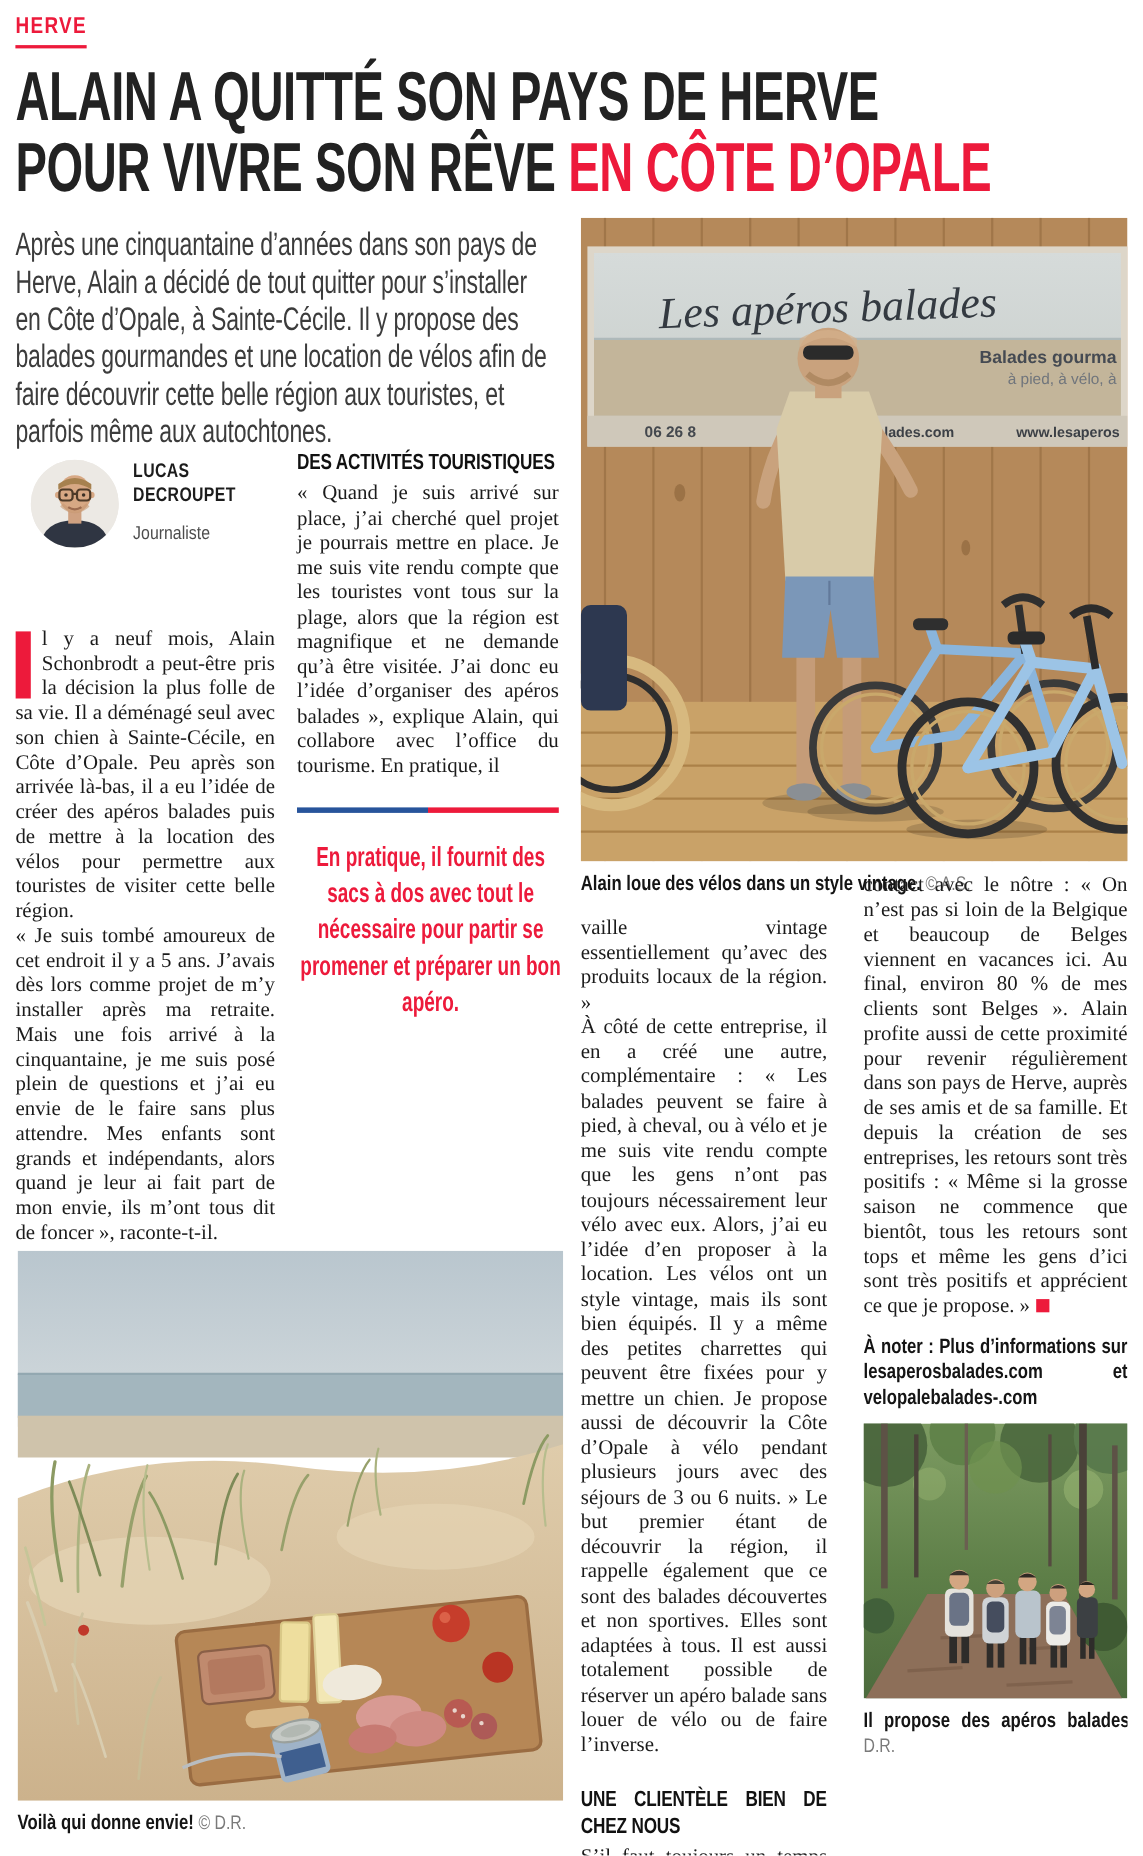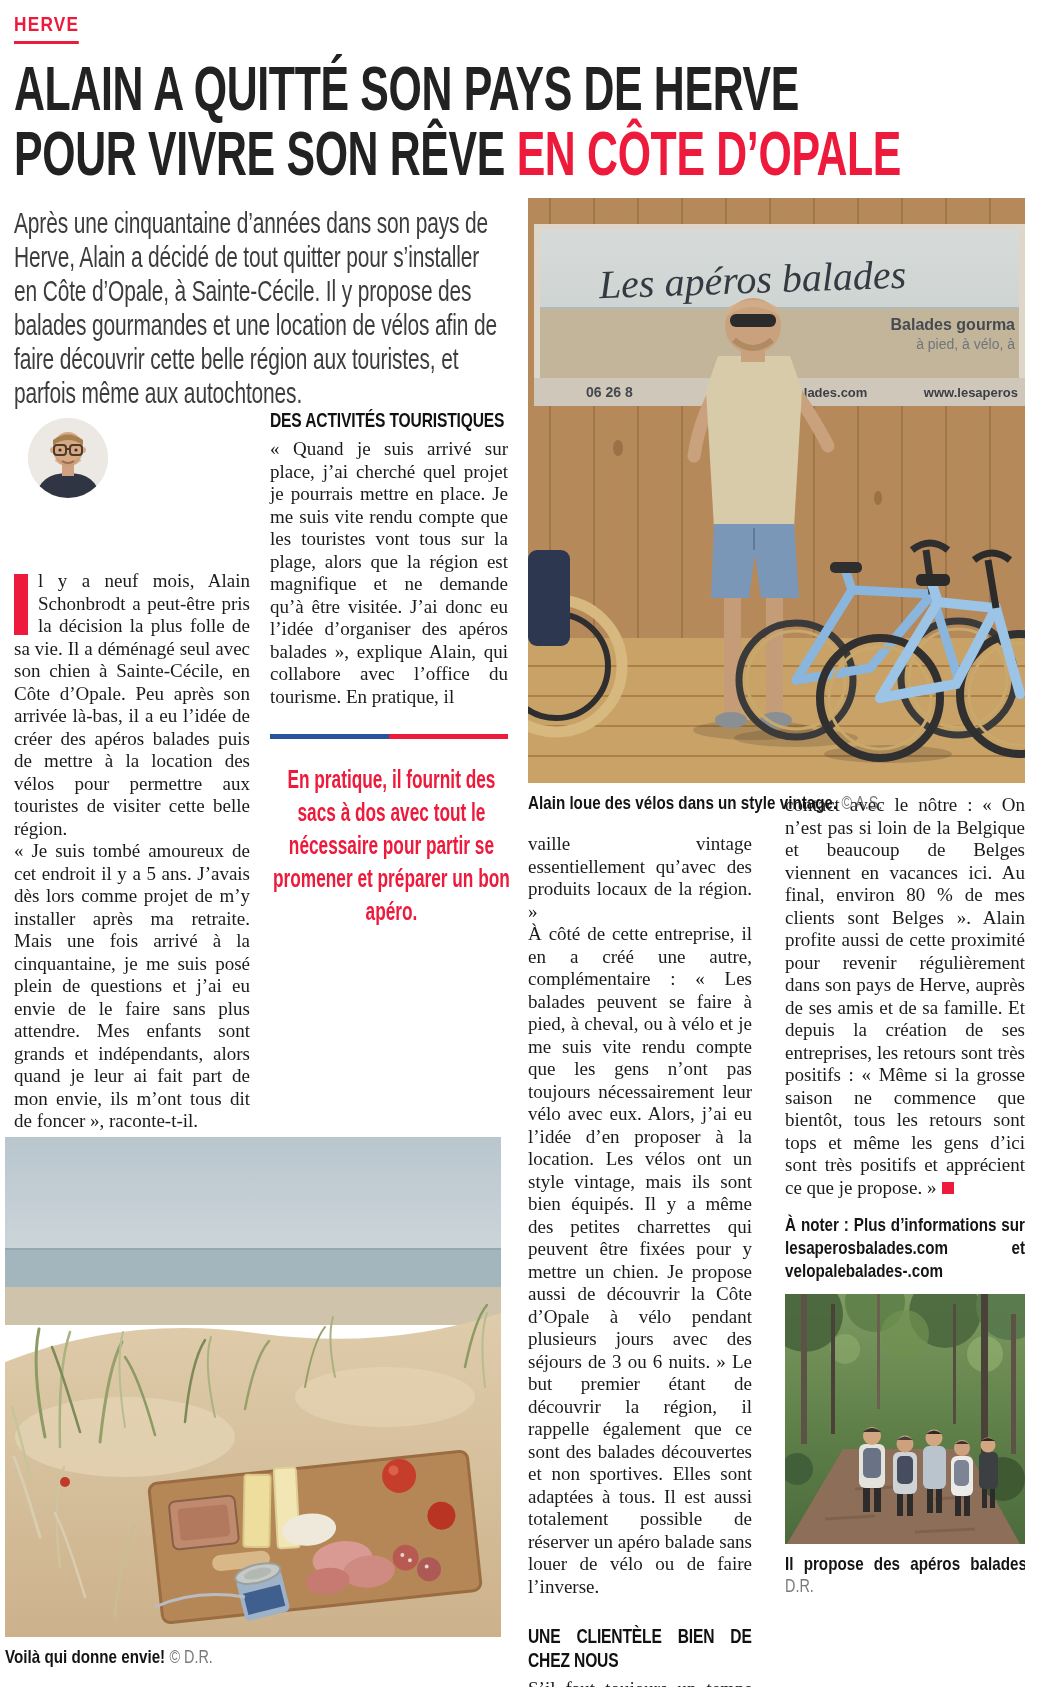--- a/index.html
+++ b/index.html
@@ -48,21 +48,21 @@
   .divider{height:5px;margin:26px 0 0 0;
            background:linear-gradient(to right,#27549b 0 50%,#ed1a3b 50% 100%);}
 
   .pullquote{margin-top:24px;width:352px;font-family:"Liberation Sans",sans-serif;
              font-weight:bold;font-size:25px;line-height:33px;color:#ed1a3b;
              text-align:center;transform:scaleX(0.69);transform-origin:0 0;}
   .after-quote{margin-top:20px;}
 
   figure{margin:0;padding:0;}
   .fig-main{left:528px;top:198px;width:497px;}
-  .fig-picnic{left:5px;top:1137px;width:580px;}
+  .fig-picnic{left:16px;top:1137px;width:580px;}
   .photo{display:block;}
   .caption{margin-top:9px;font-family:"Liberation Sans",sans-serif;font-weight:bold;
            font-size:19px;line-height:22px;color:#141414;width:125%;
            transform:scaleX(0.8);transform-origin:0 0;}
   .credit{font-weight:normal;color:#7a7a7a;font-size:18px;}
 
   .endmark{display:inline-block;width:12px;height:12px;background:#ed1a3b;margin-left:6px;}
 
   .note{margin-top:14px;font-family:"Liberation Sans",sans-serif;font-weight:bold;
         font-size:19px;line-height:23px;color:#141414;width:125%;overflow-wrap:anywhere;
@@ -96,20 +96,25 @@
           <circle cx="55" cy="32" r="3" fill="#d7a884"></circle>
         <path d="M25 22 Q40 11 55 22 L55 27 Q40 17 25 27 Z" fill="#a6814f"></path>
         <path d="M28 41 Q40 52 52 41" stroke="#c79871" stroke-width="4" fill="none" opacity="0.6"></path>
         <rect x="26" y="27" width="12" height="10" rx="3" fill="none" stroke="#4d3a28" stroke-width="2"></rect>
         <rect x="42" y="27" width="12" height="10" rx="3" fill="none" stroke="#4d3a28" stroke-width="2"></rect>
         <line x1="38" y1="31" x2="42" y2="31" stroke="#4d3a28" stroke-width="2"></line>
         <circle cx="32" cy="32" r="1.6" fill="#3a2f25"></circle>
           <circle cx="48" cy="32" r="1.6" fill="#3a2f25"></circle>
         <path d="M34 43 Q40 47 46 43" stroke="#9c6b4f" stroke-width="2" fill="none"></path>
       </svg>
+    </div>
+    <div>
+      <div class="author-name">LUCAS</div>
+      <div class="author-name">DECROUPET</div>
+      <div class="author-role">Journaliste</div>
     </div>
   </div>
 
   <div class="abs body-col col1">
     <p><span class="dropcap">I</span><span>l y a neuf mois, Alain Schonbrodt a peut-être pris la décision la plus folle de sa vie. Il a déménagé seul avec son chien à Sainte-Cécile, en Côte d’Opale. Peu après son arrivée là-bas, il a eu l’idée de créer des apéros balades puis de mettre à la location des vélos pour permettre aux touristes de visiter cette belle région.</span></p>
     <p>« Je suis tombé amoureux de cet endroit il y a 5 ans. J’avais dès lors comme projet de m’y installer après ma retraite. Mais une fois arrivé à la cinquantaine, je me suis posé plein de questions et j’ai eu envie de le faire sans plus attendre. Mes enfants sont grands et indépendants, alors quand je leur ai fait part de mon envie, ils m’ont tous dit de foncer », raconte-t-il.</p>
   </div>
 
   <div class="abs body-col col2">
     <div class="subhead">DES ACTIVITÉS TOURISTIQUES</div>

